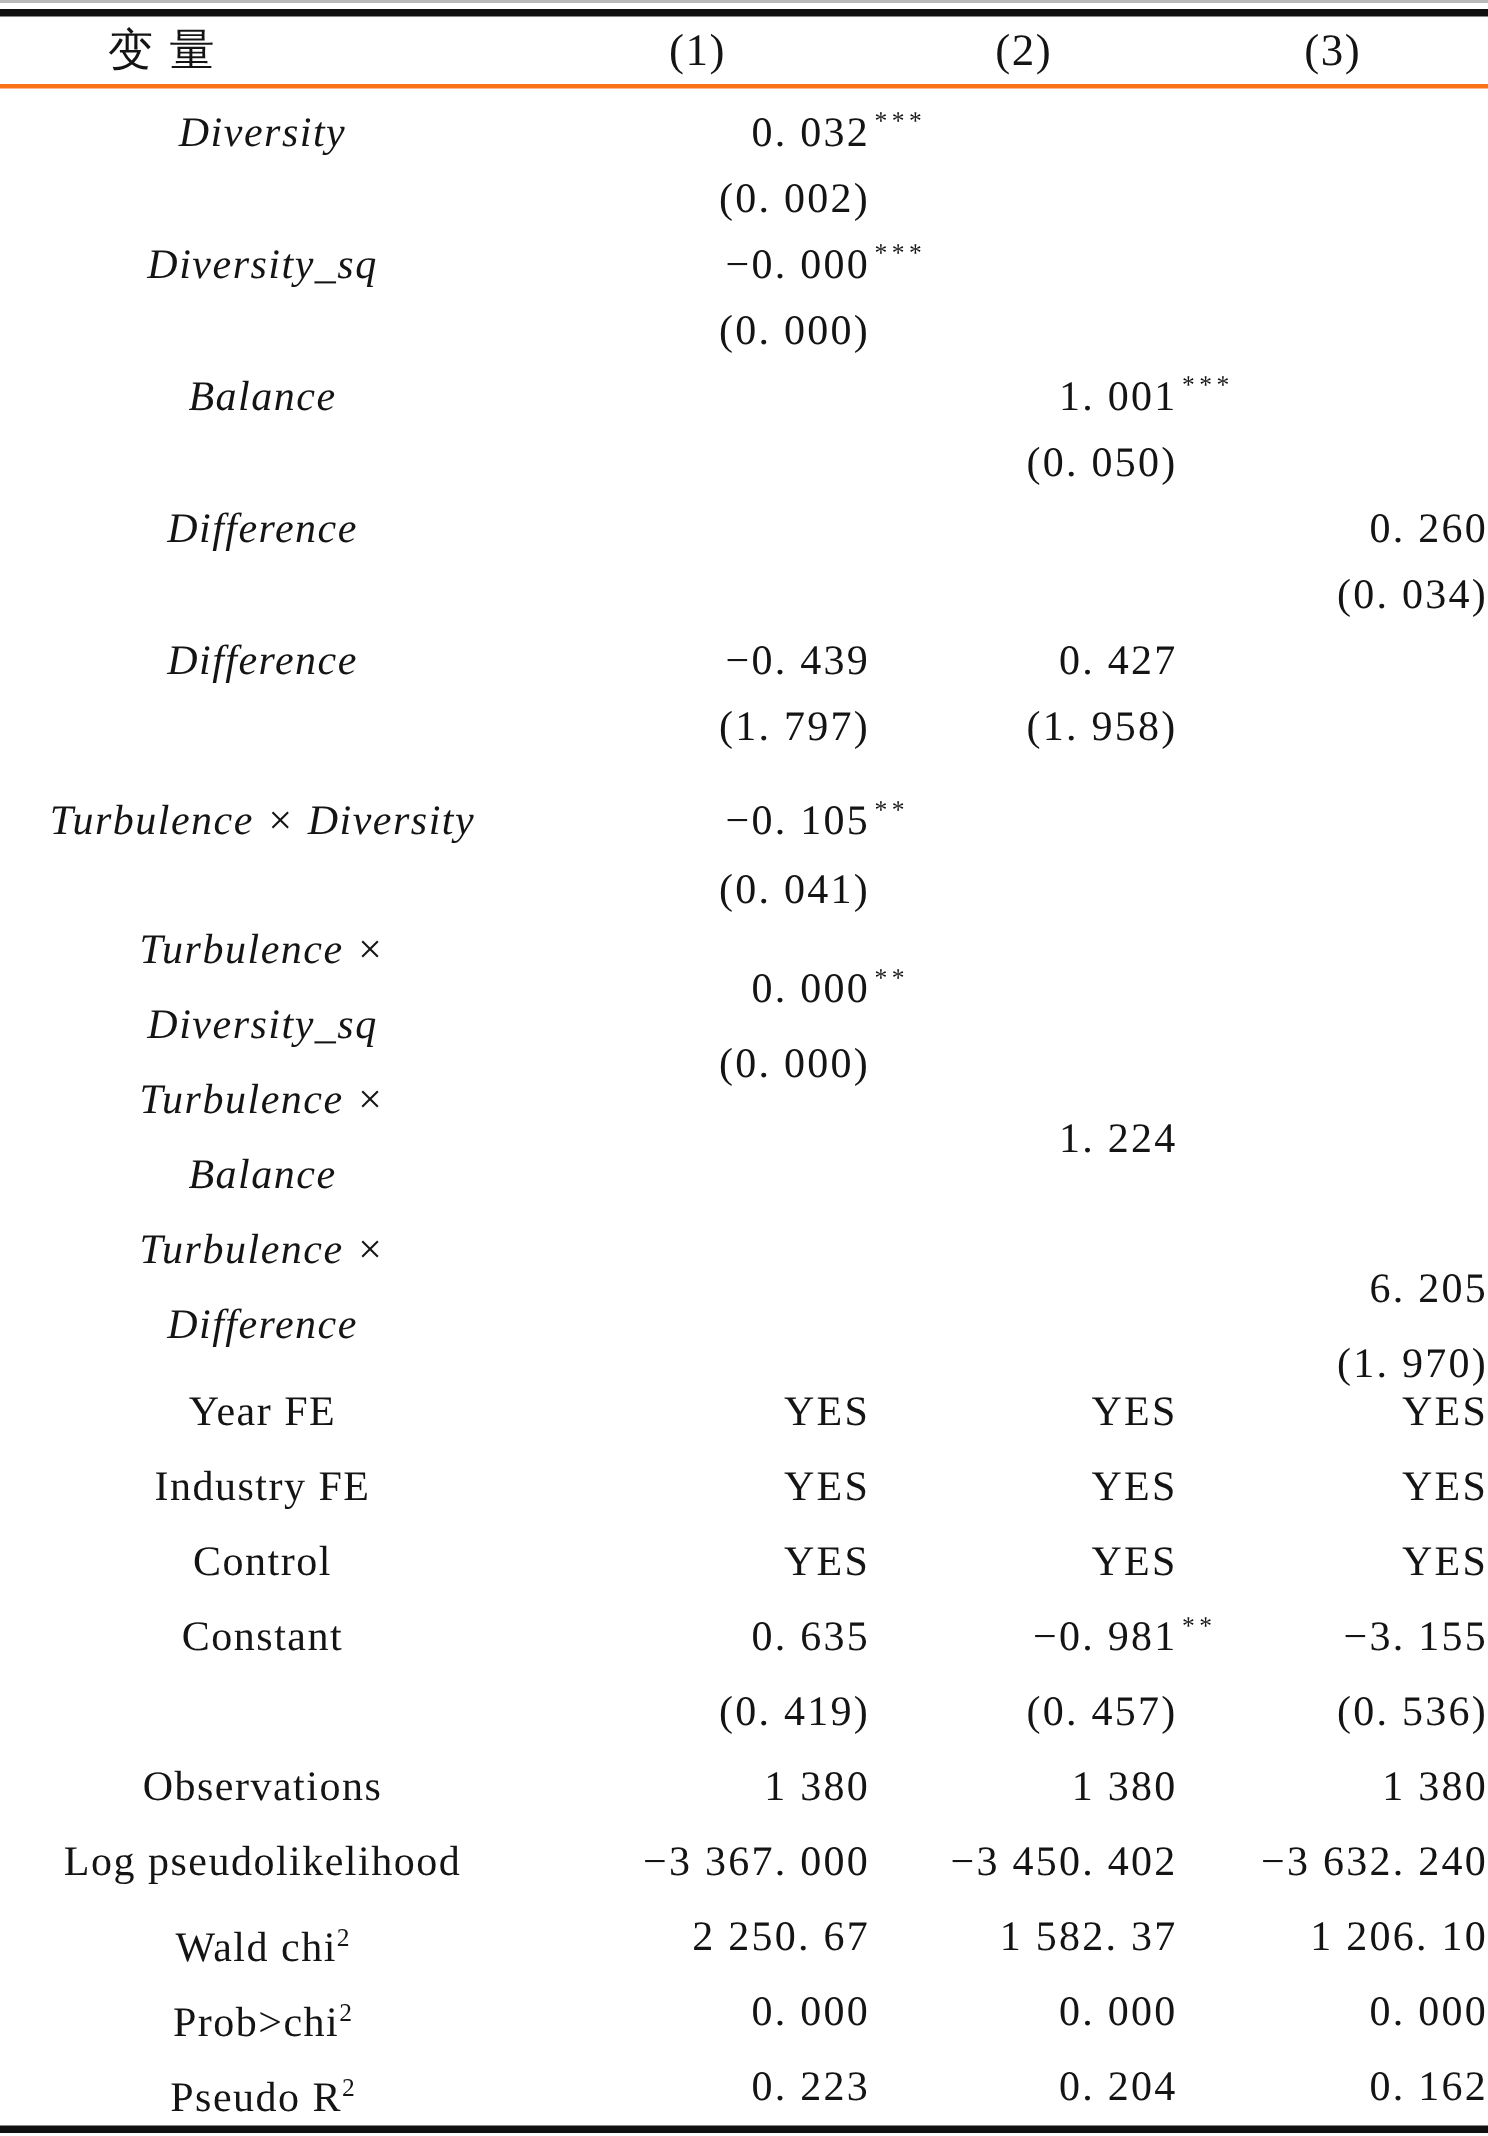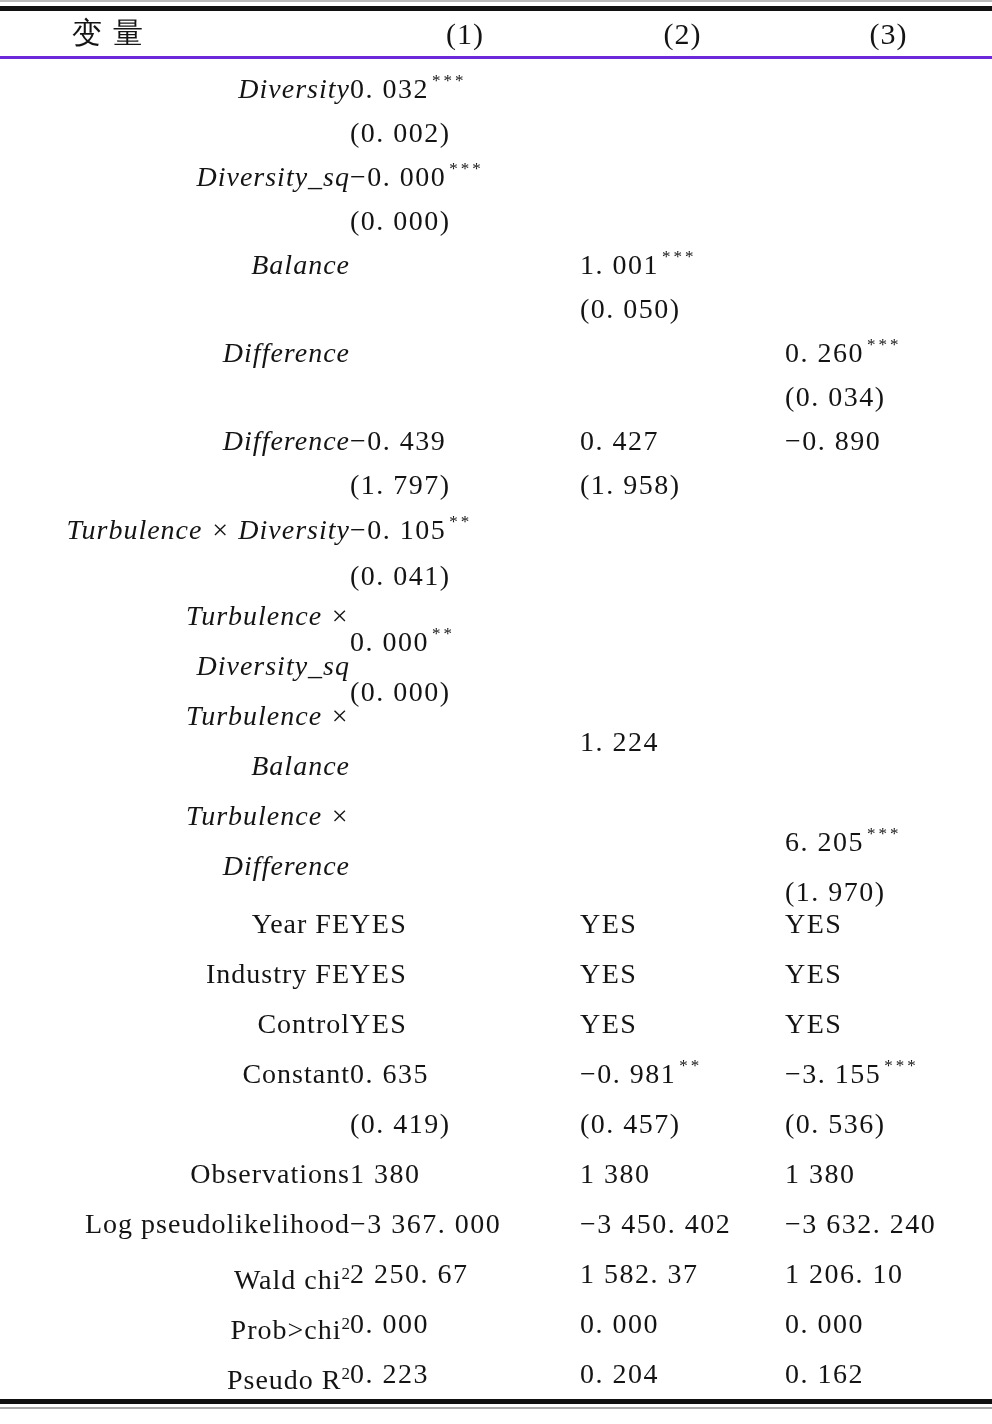--- a/index.html
+++ b/index.html
@@ -10,37 +10,37 @@
   }
   .rule-thin-top{height:2px;background:#b9b9b9;}
   .rule-thick-top{height:5px;background:#101010;margin-top:4px;}
   .rule-thick-bottom{height:5px;background:#101010;}
   .rule-thin-bottom{height:2px;background:#a9a9a9;margin-top:3px;}
 
   .grid{display:grid;grid-template-columns:350px 230px 205px 207px;}
 
   .header-row{
     height:45px;align-items:center;font-size:30px;
-    border-bottom:3px solid #6d28d9;
+    border-bottom:3px solid #f97316;
   }
   .hdr-lbl{padding-left:72px;letter-spacing:11px;}
   .hdr-col{text-align:center;letter-spacing:1px;}
 
   .blocks{padding-top:8px;}
 
   .lbl{
-    text-align:right;font-style:italic;letter-spacing:1px;
+    text-align:center;font-style:italic;letter-spacing:1px;
     white-space:nowrap;
   }
   .roman{font-style:normal;}
-  .cell{text-align:left;letter-spacing:1.5px;white-space:nowrap;}
+  .cell{text-align:right;letter-spacing:1.5px;white-space:nowrap;}
 
   .block{font-size:28px;}
   .block .line{height:44px;line-height:44px;}
-  .b6{margin-top:0;}
+  .b6{margin-top:18px;}
   .b6 .line{height:46px;line-height:46px;}
 
   .stack{height:100px;font-size:28px;}
   .stack .lbl{margin-top:-8px;}
   .stack .lbl-line{height:50px;line-height:50px;}
   .stack .vwrap{margin-top:18px;}
   .stack .vline{height:50px;line-height:50px;}
 
   .srow{height:50px;font-size:28px;}
   .srow .cell,.srow .lbl{line-height:50px;}
@@ -115,21 +115,20 @@
       <div class="lbl"><span class="line">Difference</span></div>
       <div class="cell">
         <div class="line"><span class="est"><span>−0. 439</span></span></div>
         <div class="line">(1. 797)</div>
       </div>
       <div class="cell">
         <div class="line"><span class="est"><span>0. 427</span></span></div>
         <div class="line">(1. 958)</div>
       </div>
       <div class="cell">
-        <div class="line"><span class="est"><span>−0. 890</span></span></div>
       </div>
     </div>
 
     <div class="grid block b6">
       <div class="lbl"><span class="line">Turbulence × Diversity</span></div>
       <div class="cell">
         <div class="line"><span class="est"><span>−0. 105</span><sup class="stars">**</sup></span></div>
         <div class="line">(0. 041)</div>
       </div>
       <div class="cell"></div>

